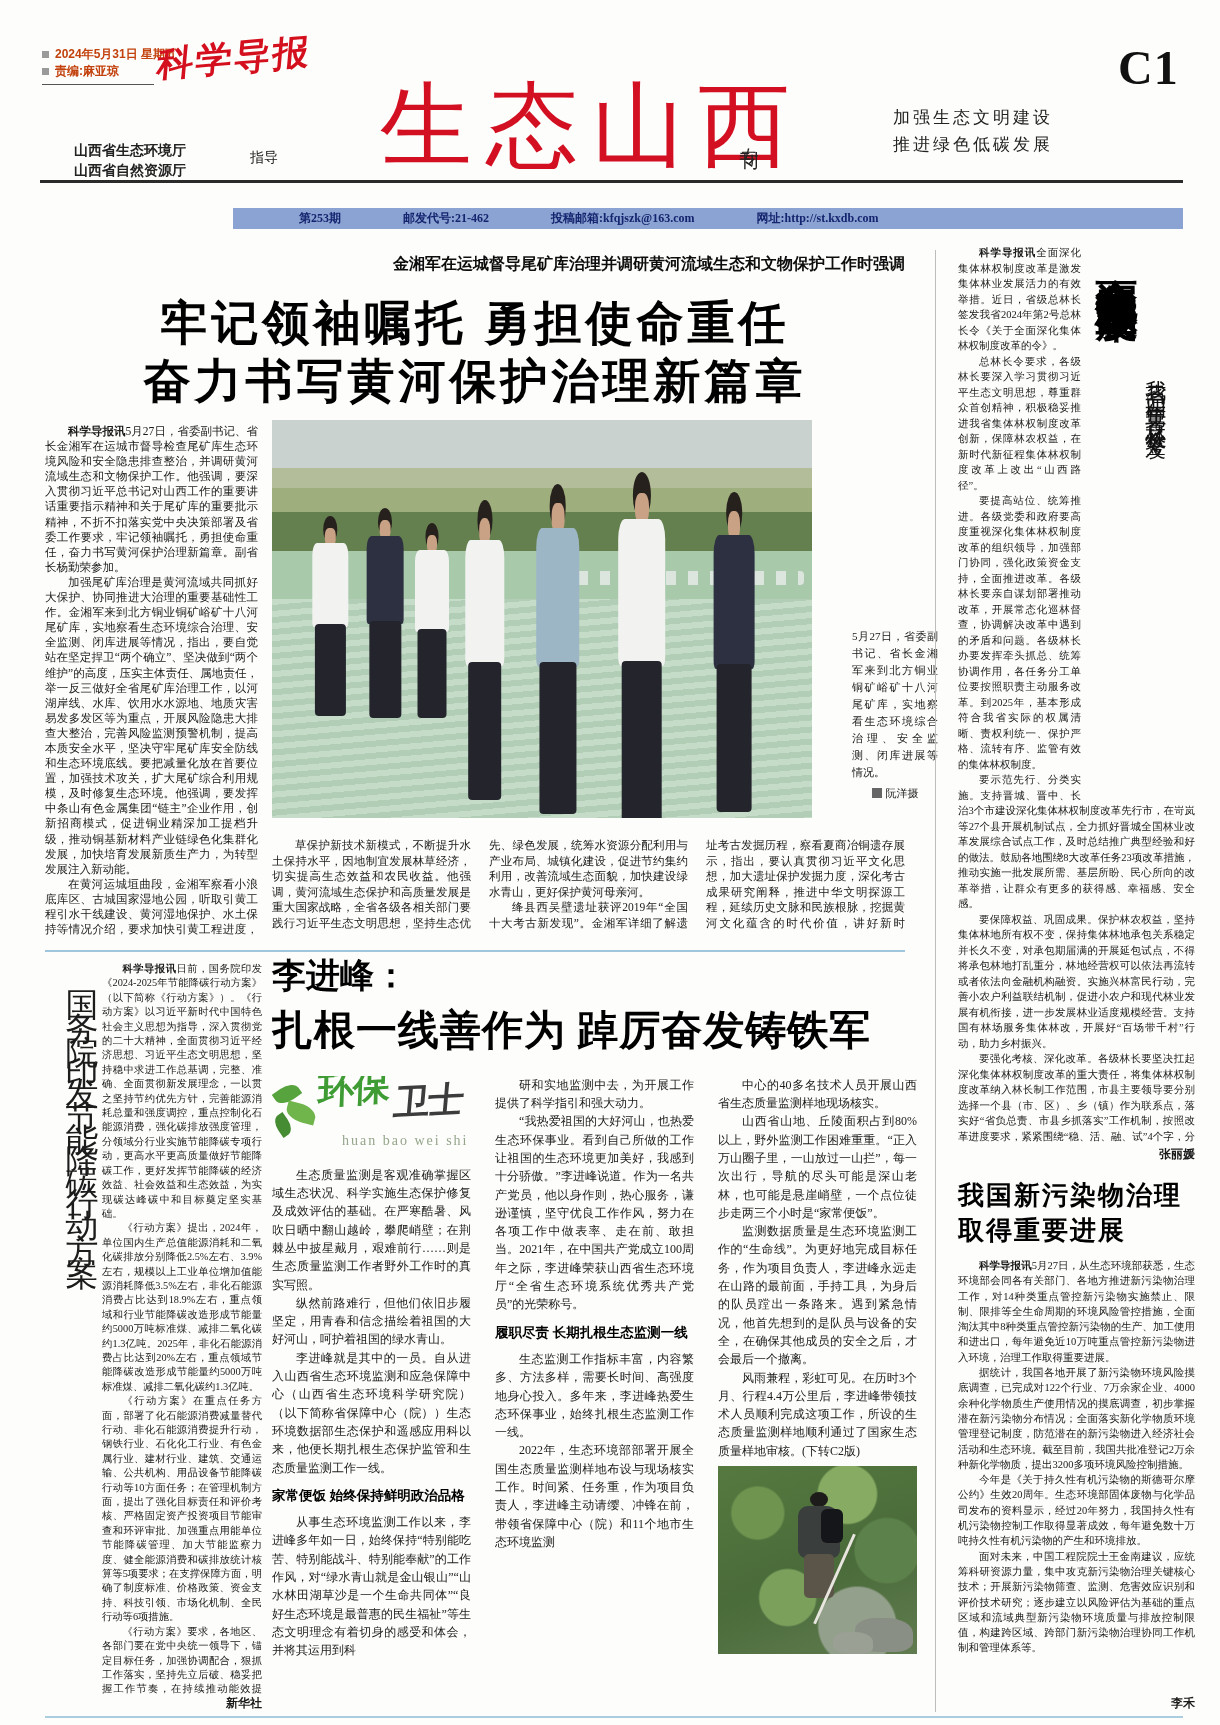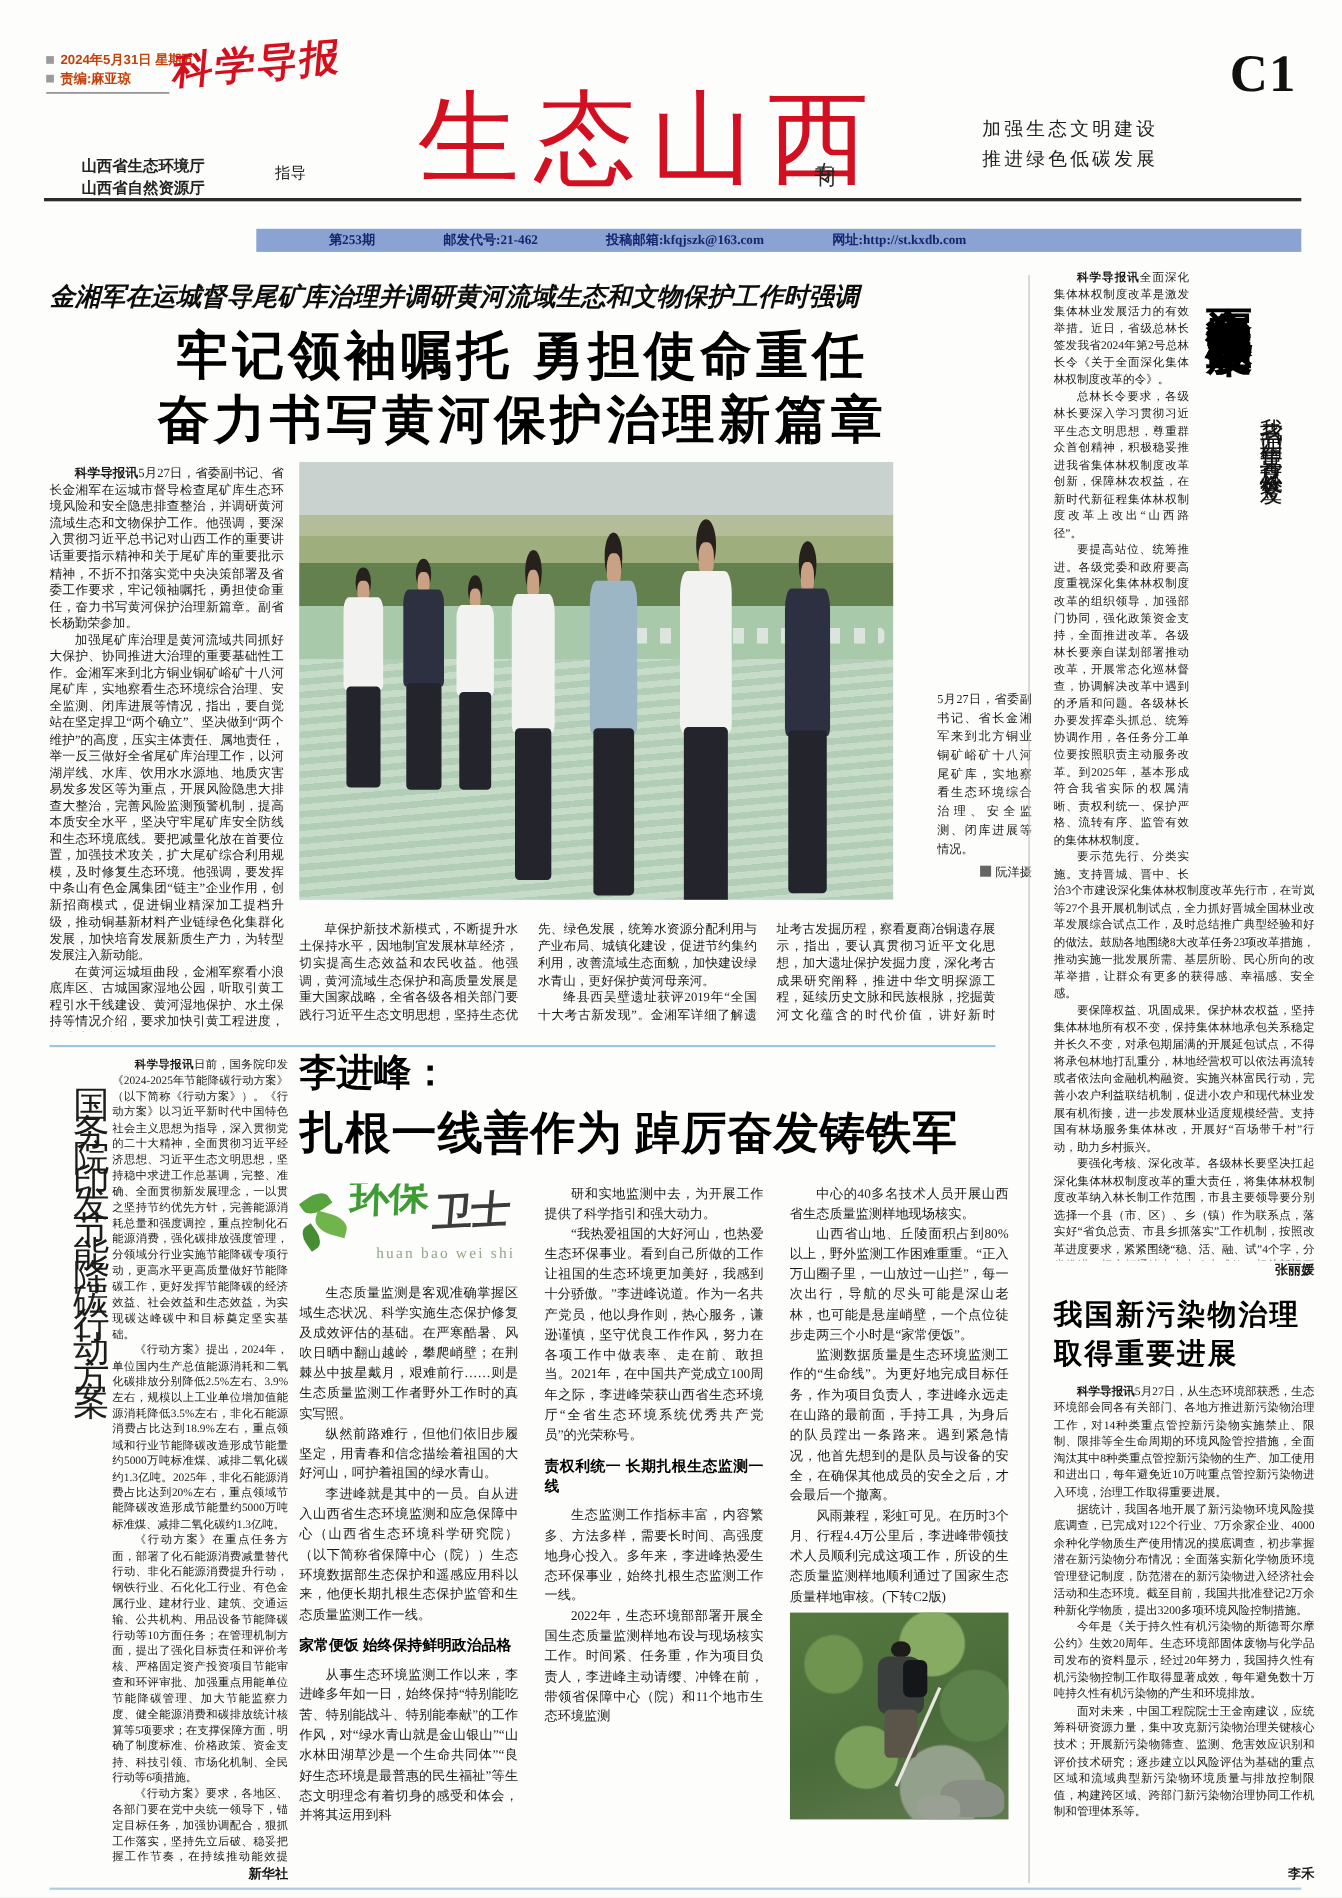--- a/index.html
+++ b/index.html
@@ -26,42 +26,42 @@
   .section-sub{left:736px;top:132px;font-size:19px;color:#222;letter-spacing:4px;}
   .slogan{left:893px;top:104px;font-size:17px;line-height:27px;color:#222;letter-spacing:3px;}
   .pageno{left:1118px;top:40px;font-size:48px;font-weight:bold;letter-spacing:1px;color:#111;}
   .head-rule{left:40px;top:180px;width:1143px;height:3px;background:#2b2b2b;}
   .infobar{left:233px;top:208px;width:950px;height:21px;background:#8ba3d3;color:#15246e;
            font-size:12px;display:flex;align-items:center;font-weight:bold;}
   .infobar span{margin-left:62px;}
   .infobar span:first-child{margin-left:66px;}
 
   
-  .kicker{left:45px;top:254px;width:860px;text-align:left;font-size:23px;font-weight:bold;color:#0d0d0d;font-style:italic;}
+  .kicker{left:45px;top:254px;width:860px;text-align:right;font-size:16px;font-weight:bold;color:#0d0d0d;}
   .hl1{left:45px;top:292px;width:860px;text-align:center;font-size:47px;font-weight:900;letter-spacing:4px;color:#000;}
   .hl2{left:45px;top:350px;width:860px;text-align:center;font-size:47px;font-weight:900;letter-spacing:4px;color:#000;}
   .lead-left{left:45px;top:424px;width:213px;height:514px;overflow:hidden;font-size:11.5px;line-height:15.1px;}
   .photo-main{left:272px;top:420px;width:540px;height:398px;overflow:hidden;
      background:linear-gradient(#c9d2cf 0 12%,#b4bd9a 12% 17%,#9fae7d 17% 23%,#64804f 23% 33%,#a9c9ab 33% 45%,#bcd6bf 45% 100%);}
   .photo-main .streaks{position:absolute;left:0;top:45%;width:100%;height:55%;
      background:repeating-linear-gradient(175deg,rgba(255,255,255,.14) 0 6px,rgba(90,130,95,.10) 6px 12px);}
   .sacks{position:absolute;right:8px;top:38%;width:46%;height:14px;
      background:repeating-linear-gradient(90deg,#e8ecea 0 10px,transparent 10px 22px);opacity:.8;border-radius:4px;}
   .person{position:absolute;}
   .person .head{position:absolute;left:50%;transform:translateX(-50%);top:0;width:26%;height:13%;
      background:#27211d;border-radius:50% 50% 45% 45%;}
   .person .face{position:absolute;left:50%;transform:translateX(-50%);top:6%;width:20%;height:9%;
      background:#c9a184;border-radius:40%;}
   .person .torso{position:absolute;left:50%;transform:translateX(-50%);top:13.5%;width:68%;height:42%;border-radius:14% 14% 6% 6%;}
   .person .legs{position:absolute;left:50%;transform:translateX(-50%);top:54%;width:58%;height:46%;background:#23242c;border-radius:4px;}
   .torso.white{background:#f2f3f1;}
   .torso.navy{background:#2c3040;}
   .torso.blue{background:#9db6c6;}
   .caption-col{left:852px;top:628px;width:86px;height:190px;font-size:11px;line-height:17px;}
-  .caption-credit{text-align:right;margin-top:4px;font-size:11px;}
+  .caption-credit{text-align:center;margin-top:4px;font-size:11px;}
   .caption-credit .csq{display:inline-block;width:10px;height:10px;background:#666;margin-right:4px;vertical-align:-1px;}
   .lead-bottom{left:272px;top:838px;width:633px;height:100px;overflow:hidden;font-size:11.5px;line-height:15.5px;
      column-count:3;column-gap:18px;}
   .rule-cyan{left:45px;top:950px;width:860px;height:2px;background:#9fc6dc;}
   .vert-divider{left:935px;top:250px;width:1px;height:1462px;background:#bdbdbd;}
   .rule-bottom{left:45px;top:1716px;width:1138px;height:2px;background:#aacde0;}
 
   
   .forest{left:958px;top:245px;width:237px;height:918px;display:flex;flex-direction:column;}
   .forest-body{flex:1;overflow:hidden;font-size:10.5px;line-height:15.5px;}
@@ -294,21 +294,21 @@
         <div class="subhead">家常便饭  始终保持鲜明政治品格</div>
         <div>
             <p>从事生态环境监测工作以来，李进峰多年如一日，始终保持“特别能吃苦、特别能战斗、特别能奉献”的工作作风，对“绿水青山就是金山银山”“山水林田湖草沙是一个生命共同体”“良好生态环境是最普惠的民生福祉”等生态文明理念有着切身的感受和体会，并将其运用到科</p>
           </div>
       </div>
       <div class="prof-col body just">
         <div>
             <p>研和实地监测中去，为开展工作提供了科学指引和强大动力。</p>
             <p>“我热爱祖国的大好河山，也热爱生态环保事业。看到自己所做的工作让祖国的生态环境更加美好，我感到十分骄傲。”李进峰说道。作为一名共产党员，他以身作则，热心服务，谦逊谨慎，坚守优良工作作风，努力在各项工作中做表率、走在前、敢担当。2021年，在中国共产党成立100周年之际，李进峰荣获山西省生态环境厅“全省生态环境系统优秀共产党员”的光荣称号。</p>
           </div>
-        <div class="subhead">责权利统一  长期扎根生态监测一线</div>
+        <div class="subhead">履职尽责  长期扎根生态监测一线</div>
         <div>
             <p>生态监测工作指标丰富，内容繁多、方法多样，需要长时间、高强度地身心投入。多年来，李进峰热爱生态环保事业，始终扎根生态监测工作一线。</p>
             <p>2022年，生态环境部部署开展全国生态质量监测样地布设与现场核实工作。时间紧、任务重，作为项目负责人，李进峰主动请缨、冲锋在前，带领省保障中心（院）和11个地市生态环境监测</p>
           </div>
       </div>
       <div class="prof-col prof-col3">
         <div class="txt body just">
           <div>
               <p>中心的40多名技术人员开展山西省生态质量监测样地现场核实。</p>
               <p>山西省山地、丘陵面积占到80%以上，野外监测工作困难重重。“正入万山圈子里，一山放过一山拦”，每一次出行，导航的尽头可能是深山老林，也可能是悬崖峭壁，一个点位徒步走两三个小时是“家常便饭”。</p>

